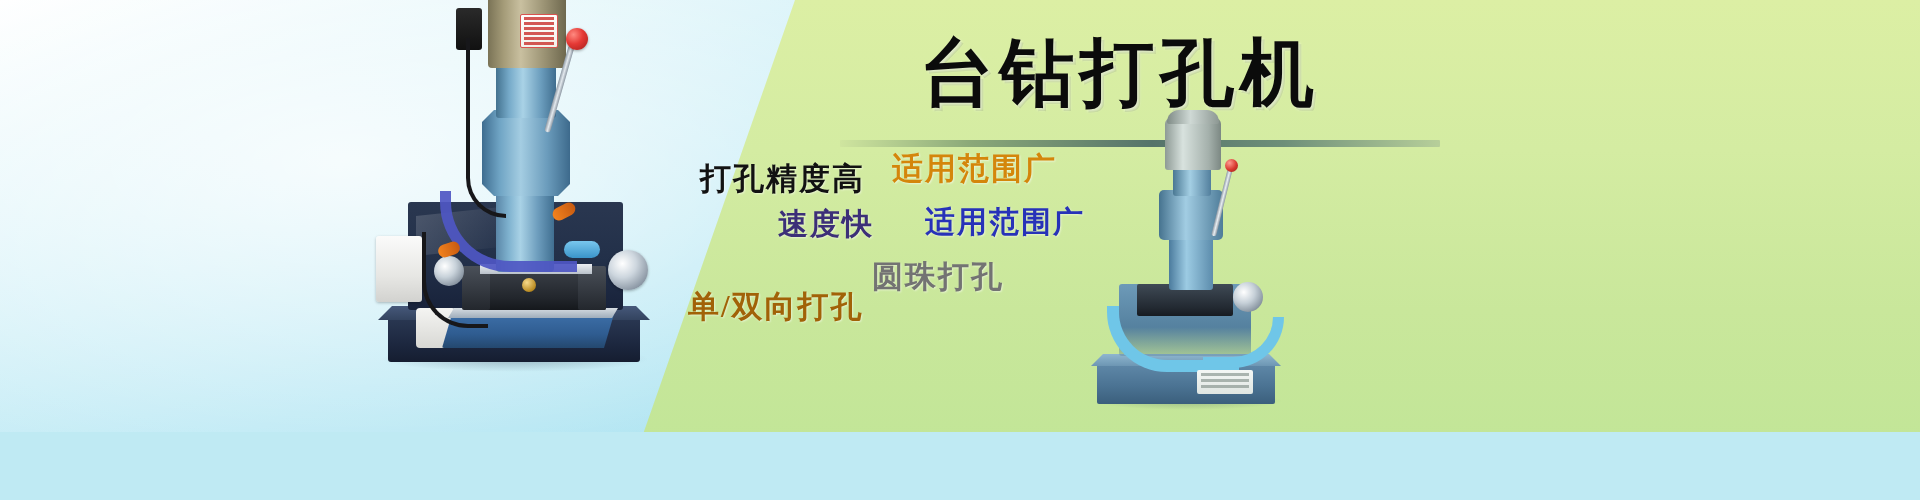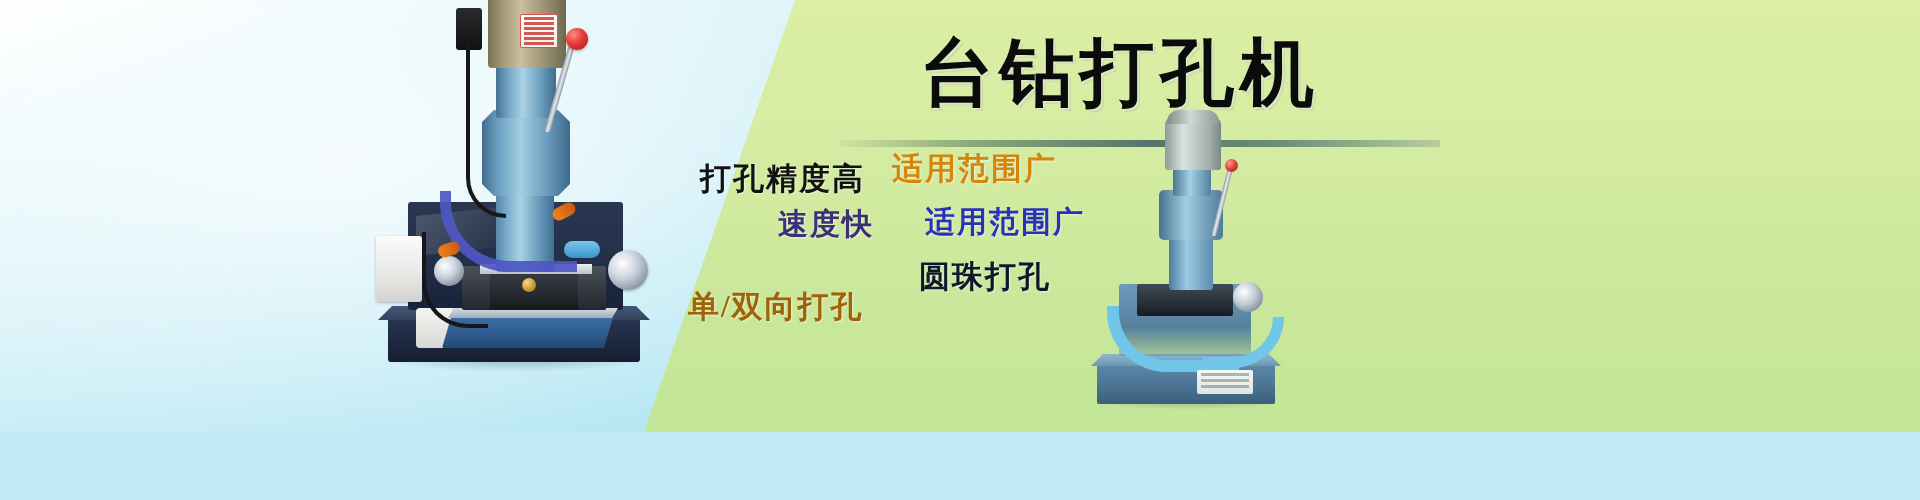--- a/index.html
+++ b/index.html
@@ -346,21 +346,21 @@
 
   <div class="headline">台钻打孔机</div>
   <div class="divider"></div>
 
   <div class="features">
     <div class="frow f1" style="color: rgb(18, 18, 18);">打孔精度高</div>
     <div class="frow f3" style="color: rgb(60, 47, 120);">速度快</div>
     <div class="frow f2" style="color: rgb(212, 134, 11);">适用范围广</div>
     <div class="frow f4" style="color: rgb(39, 50, 184);">适用范围广</div>
     <div class="frow f5" style="color: #a16207; margin-top: 28px;">单/双向打孔</div>
-    <div class="frow f6" style="color: #0f172a; margin-left: 47px;">圆珠打孔</div>
+    <div class="frow f6" style="color: #737373;">圆珠打孔</div>
   </div>
 
   <div class="machine-right">
     <div class="mr-shadow"></div>
     <div class="mr-base"></div>
     <div class="mr-basetop"></div>
     <div class="mr-body"></div>
     <div class="mr-vise"></div>
     <div class="mr-wheel"></div>
     <div class="mr-column"></div>

